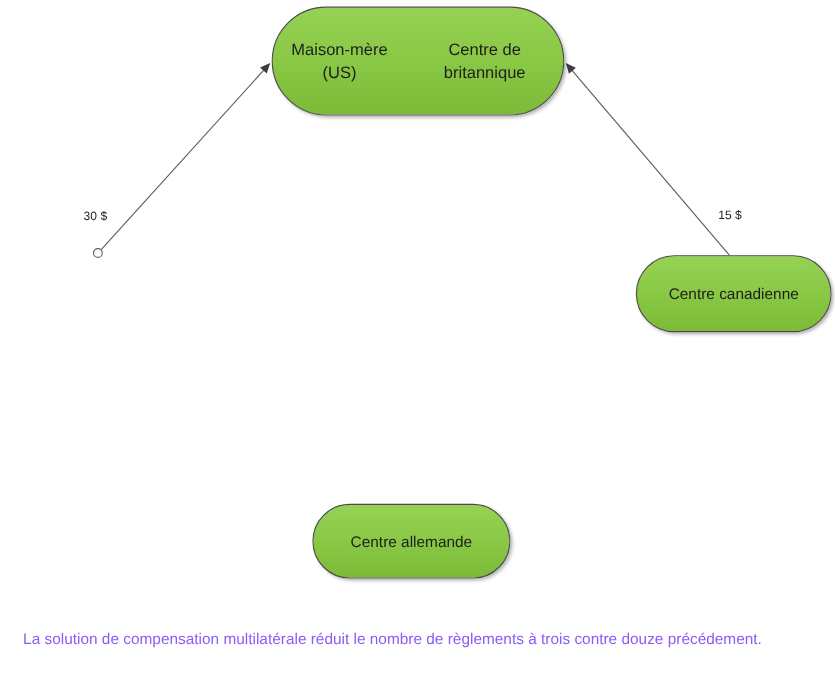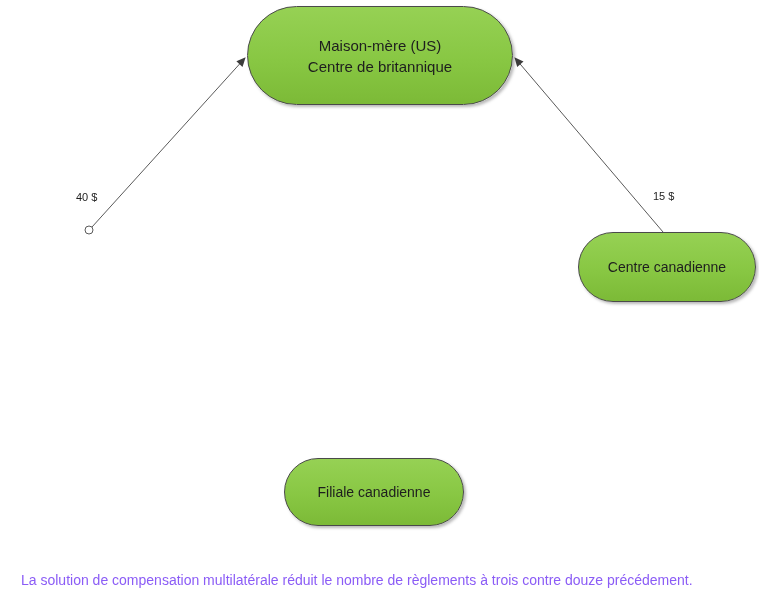--- a/index.html
+++ b/index.html
@@ -16,21 +16,21 @@
     font-family: "Liberation Sans", "DejaVu Sans", sans-serif;
     color: #1e1e1e;
   }
   .node {
     position: absolute;
     box-sizing: border-box;
     background: linear-gradient(180deg, #96d154 0%, #88c743 55%, #7cba37 100%);
     border: 1px solid #4a4a4a;
     box-shadow: 2px 2px 3px rgba(80,80,80,0.40);
     display: flex;
-    flex-direction: column;
+    flex-direction: row;
     align-items: center;
     justify-content: center;
     text-align: center;
     color: #1e1e1e;
   }
   .node-parent {
     left: 247px; top: 6px;
     width: 266px; height: 99px;
     border-radius: 50px;
     font-size: 15px;
@@ -85,24 +85,24 @@
     <span>Maison-mère (US)</span>
     <span>Centre de britannique</span>
   </div>
 
 
   <div class="node node-ca">
     <span>Centre canadienne</span>
   </div>
 
   <div class="node node-de">
-    <span>Filiale canadienne</span>
+    <span>Centre allemande</span>
   </div>
 
-  <span class="edge-label edge-label-40">40 $</span>
+  <span class="edge-label edge-label-40">30 $</span>
   <span class="edge-label edge-label-15">15 $</span>
 
   <svg class="edges" viewBox="0 0 759 613" xmlns="http://www.w3.org/2000/svg">
     <defs>
       <marker id="arrowhead" viewBox="0 0 12 12" refX="10" refY="6" markerWidth="11" markerHeight="11" orient="auto">
         <path d="M1,1.5 L11,6 L1,10.5 z" fill="#3c3c3c"></path>
       </marker>
     </defs>
 
     <line x1="92" y1="227" x2="245" y2="58" stroke="#5a5a5a" stroke-width="1" marker-end="url(#arrowhead)"></line>

